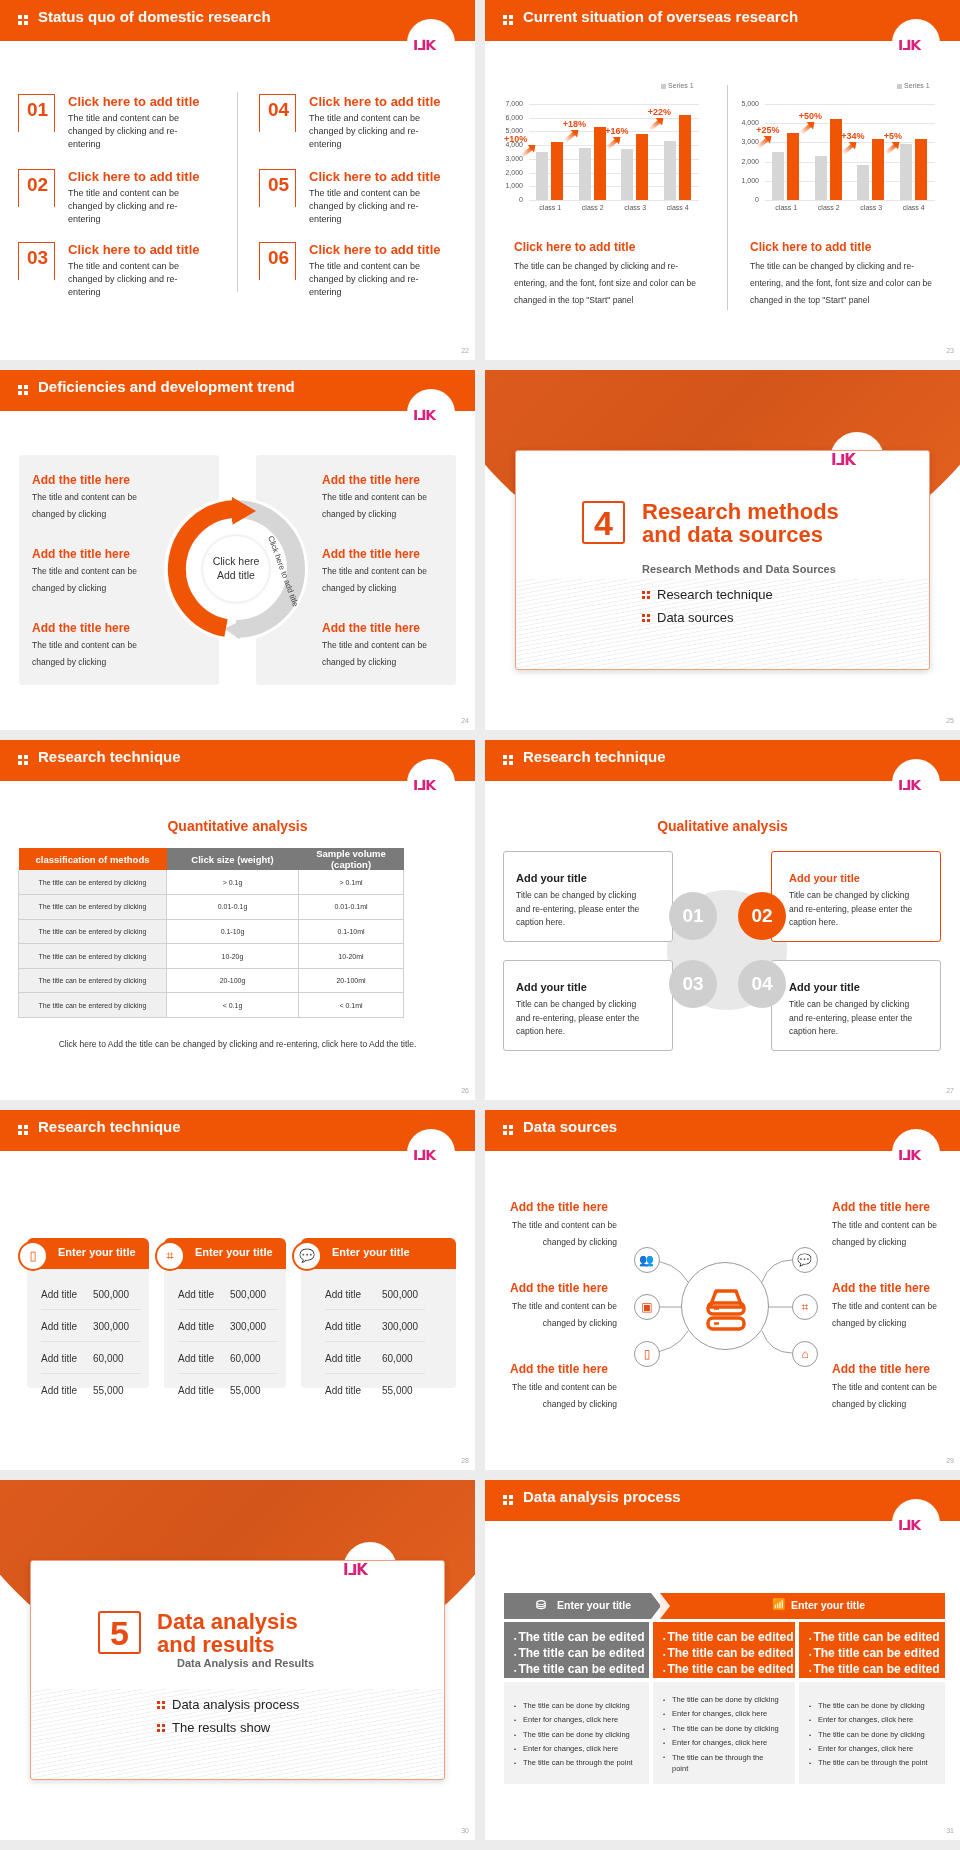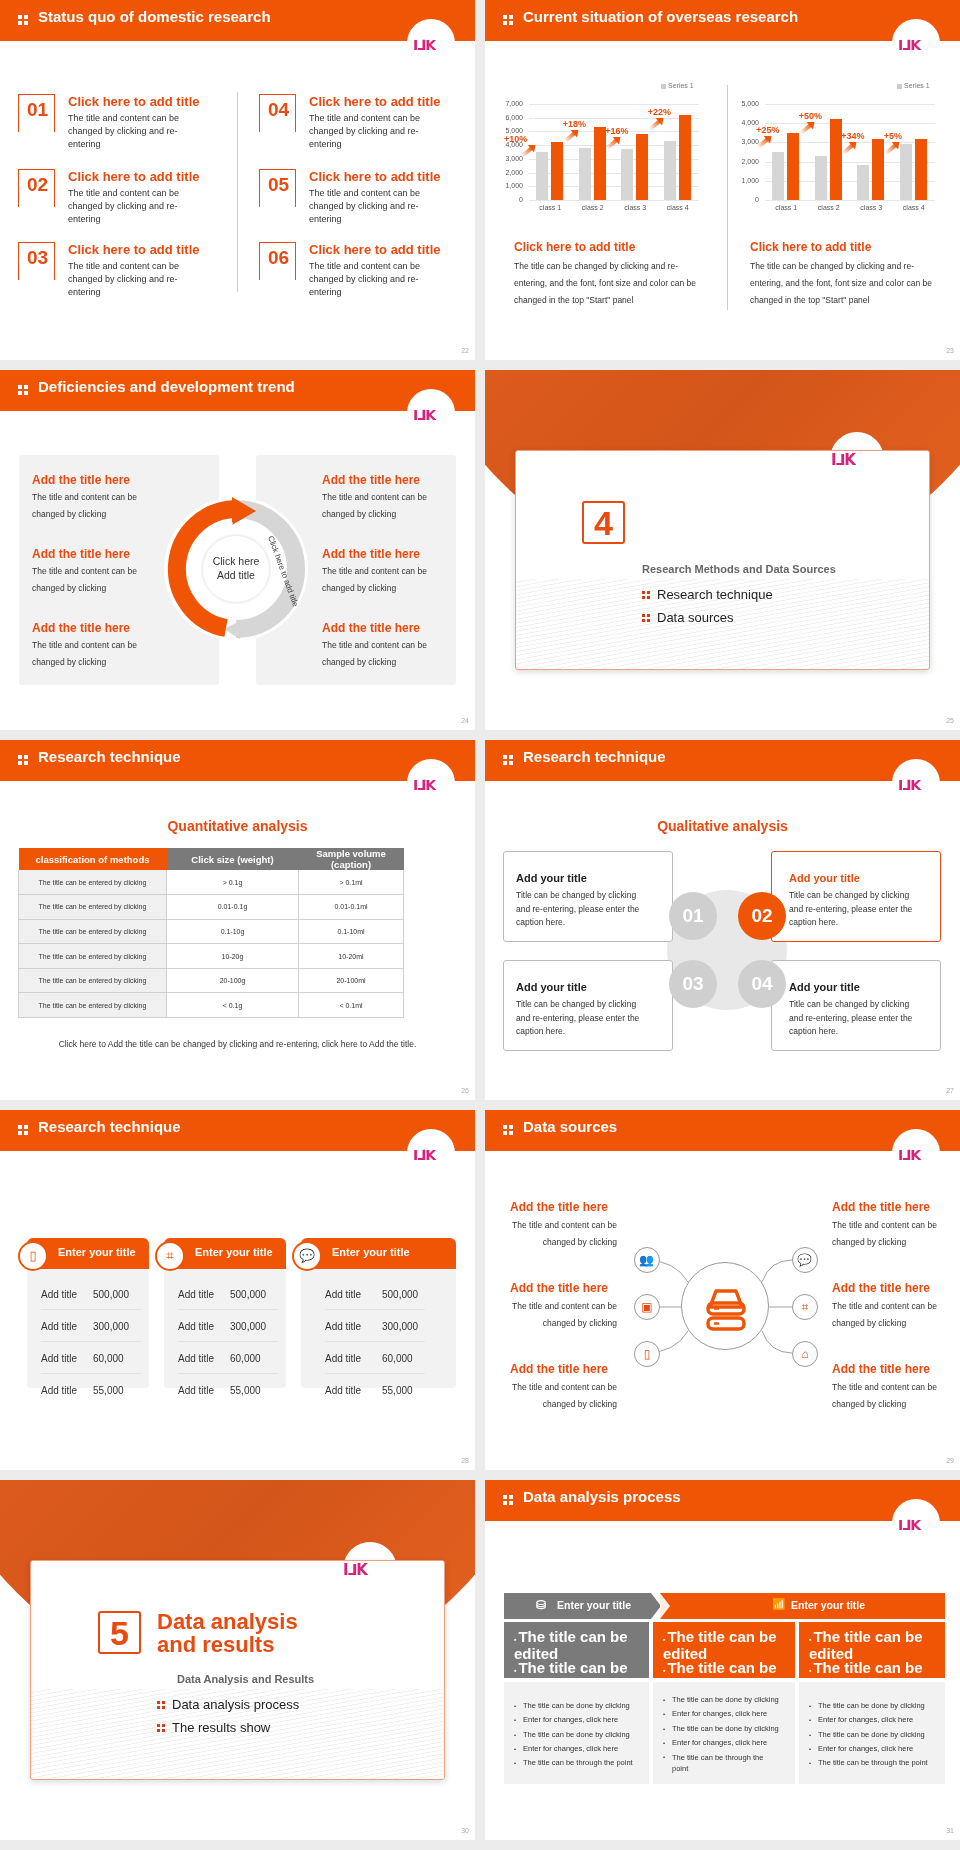--- a/index.html
+++ b/index.html
@@ -91,21 +91,21 @@
   .cs-row span.v { left: 52px; }
 
   
   .ds-t { position: absolute; font-size: 12px; font-weight: bold; color: #e84a10; white-space: nowrap; }
   .ds-d { position: absolute; font-size: 8.5px; line-height: 17px; color: #333; width: 110px; }
   .ds-center { position: absolute; left: 196px; top: 152px; width: 88px; height: 88px; border-radius: 50%; border: 1px solid #999; background: #fff; }
   .ds-node { position: absolute; width: 26px; height: 26px; border-radius: 50%; border: 1px solid #999; background: #fff; color: #e84a10; text-align: center; font-size: 12px; line-height: 24px; }
 
   
   .dp-bar { position: absolute; height: 26px; color: #fff; font-size: 10.5px; font-weight: bold; }
-  .dp-box { position: absolute; height: 56px; color: #fff; font-size: 15px; font-weight: bold; line-height: 14px; padding: 8px 0 16px 10px; }
+  .dp-box { position: absolute; height: 56px; color: #fff; font-size: 12px; font-weight: bold; line-height: 14px; padding: 8px 0 16px 10px; }
   .dp-box div::before { content: "▪ "; font-size: 7px; }
   .dp-list { position: absolute; height: 102px; background: #f2f2f2; font-size: 7.5px; line-height: 14.3px; color: #333; padding: 11px 0 0 10px; }
   .dp-list div { padding-left: 9px; position: relative; }
   .dp-list div::before { content: "•"; position: absolute; left: 0; font-size: 6px; }
 </style>
 </head>
 <body>
 
 <div class="slide col0 row0">
   <div class="hdr">
@@ -309,20 +309,24 @@
 </div>
 
 <div class="slide col1 row1">
   <div class="sec-bg"></div>
   <div class="sec-orange"></div>
   <div class="sec-logo-bubble" style="left:345px;top:62px;"></div>
   <div class="sec-card">
     <div class="sec-wave"></div>
     <span class="logo" style="left:315px;top:0px;font-size:15px;">I⅃K</span>
     <div class="sec-num" style="left:66px;top:50px;">4</div>
+    <div class="sec-title" style="left:126px;top:49px;">
+      <div>Research methods</div>
+        <div>and data sources</div>
+    </div>
     <span class="sec-sub" style="left:126px;top:112px;">Research Methods and Data Sources</span>
     <div class="sec-item" style="left:141px;top:136px;"><span class="dots">
           <i></i>
           <i></i>
           <i></i>
           <i></i>
         </span><span>Research technique</span></div>
     <div class="sec-item" style="left:141px;top:159px;"><span class="dots">
           <i></i>
           <i></i>
@@ -572,21 +576,21 @@
   <div class="sec-orange"></div>
   <div class="sec-logo-bubble" style="left:343px;top:62px;"></div>
   <div class="sec-card" style="left:30px;">
     <div class="sec-wave"></div>
     <span class="logo" style="left:312px;top:0px;font-size:15px;">I⅃K</span>
     <div class="sec-num" style="left:67px;top:50px;">5</div>
     <div class="sec-title" style="left:126px;top:49px;">
       <div>Data analysis</div>
         <div>and results</div>
     </div>
-    <span class="sec-sub" style="left:126px;top:112px;padding-left:20px;">Data Analysis and Results</span>
+    <span class="sec-sub" style="left:126px;top:96px;padding-left:20px;">Data Analysis and Results</span>
     <div class="sec-item" style="left:141px;top:136px;"><span class="dots">
           <i></i>
           <i></i>
           <i></i>
           <i></i>
         </span><span>Data analysis process</span></div>
     <div class="sec-item" style="left:141px;top:159px;"><span class="dots">
           <i></i>
           <i></i>
           <i></i>

